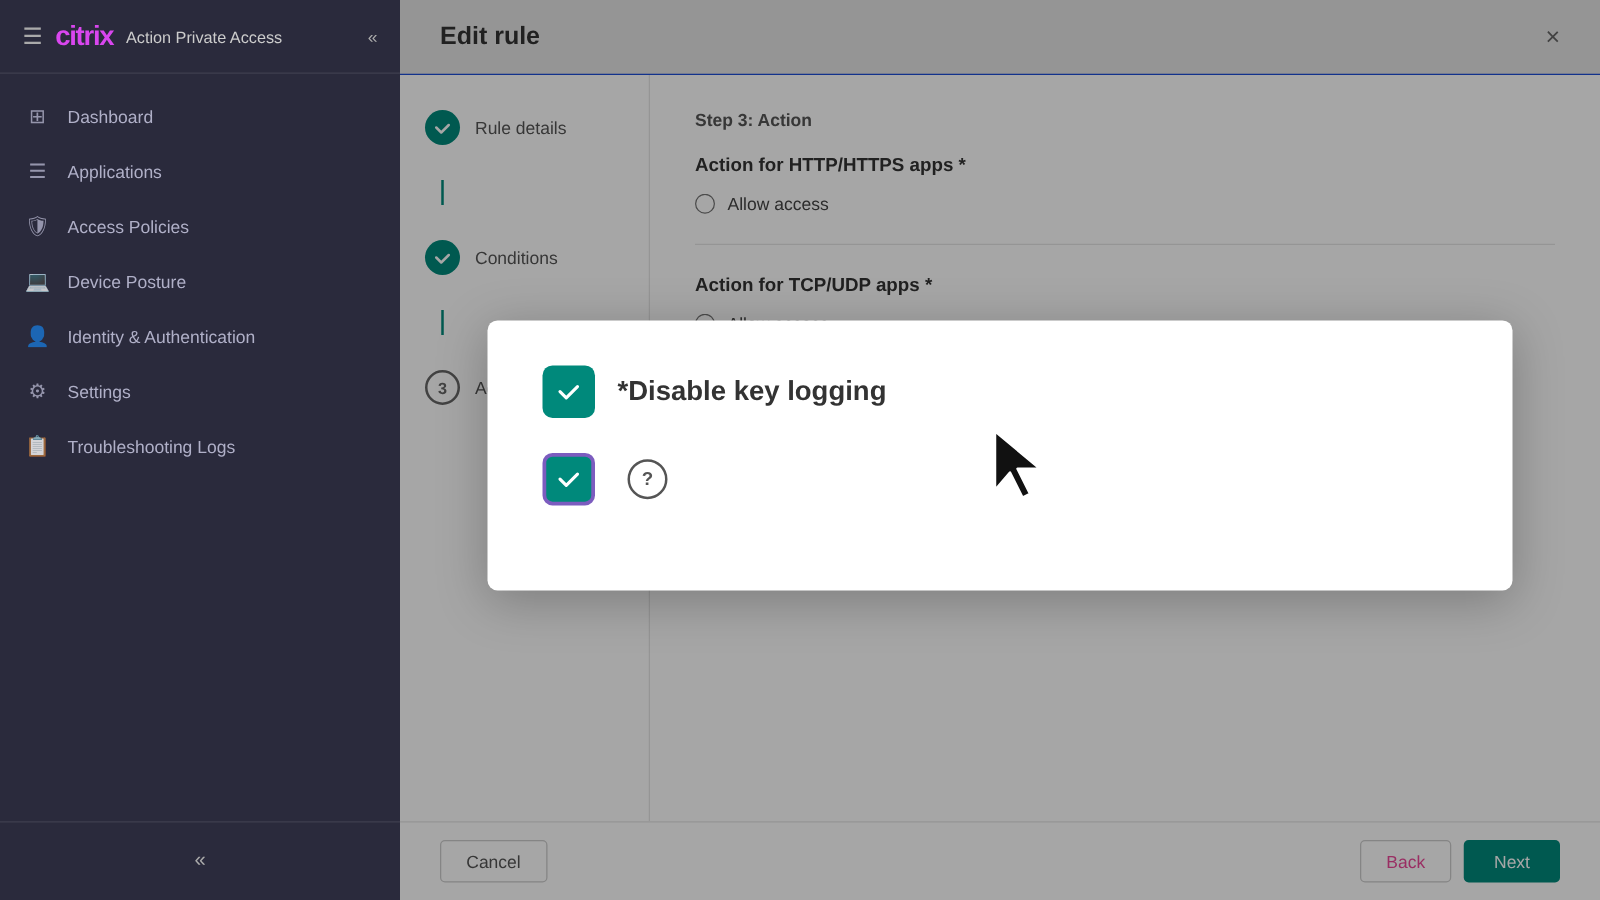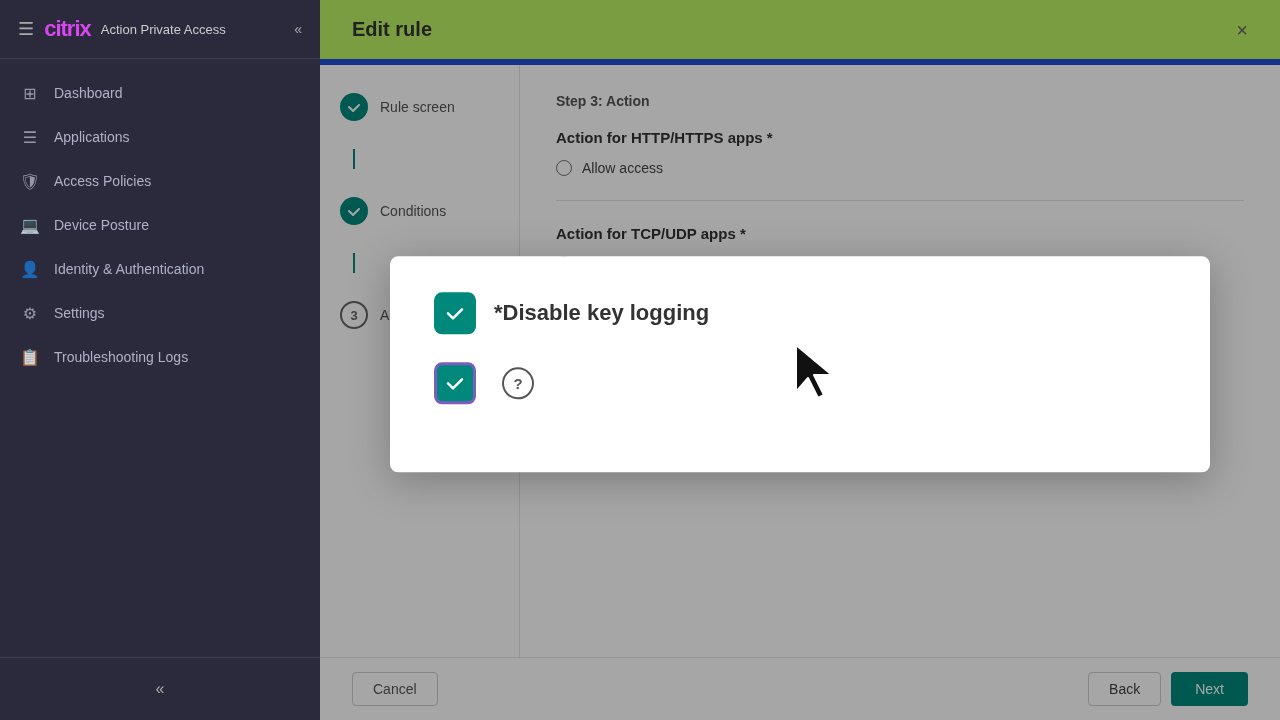--- a/index.html
+++ b/index.html
@@ -98,22 +98,22 @@
       width: 960px; height: 720px;
       background: #fff;
       display: flex;
       flex-direction: column;
     }
     .panel-header {
       display: flex;
       align-items: center;
       justify-content: space-between;
       padding: 18px 32px;
-      border-bottom: 6px solid #1d4ed8;
-      background: #bef264;
+      border-bottom: 1px solid #1d4ed8;
+      background: #e5e5e5;
     }
     .panel-title {
       font-size: 20px;
       font-weight: 600;
       color: #333;
     }
     .close-btn {
       font-size: 20px;
       color: #666;
       cursor: pointer;
@@ -220,21 +220,21 @@
       color: #555;
       border-radius: 4px;
       font-size: 14px;
       cursor: pointer;
     }
     .btn-group { display: flex; gap: 10px; }
     .btn-back {
       padding: 8px 20px;
       border: 1px solid #ccc;
       background: #fff;
-      color: #404040;
+      color: #ec4899;
       border-radius: 4px;
       font-size: 14px;
       cursor: pointer;
     }
     .btn-next {
       padding: 8px 24px;
       border: none;
       background: #00897b;
       color: #fff;
       border-radius: 4px;
@@ -372,21 +372,21 @@
     </div>
     <div class="panel-body">
 
       <div class="steps-col">
         <div class="step-item">
           <div class="step-circle done">
             <svg width="14" height="14" viewBox="0 0 14 14">
                 <path d="M2 7l4 4 6-6" stroke="#fff" stroke-width="2" fill="none" stroke-linecap="round" stroke-linejoin="round"></path>
               </svg>
           </div>
-          <span class="step-label">Rule screen</span>
+          <span class="step-label">Rule details</span>
         </div>
         <div class="step-connector"></div>
         <div class="step-item">
           <div class="step-circle done">
             <svg width="14" height="14" viewBox="0 0 14 14">
                 <path d="M2 7l4 4 6-6" stroke="#fff" stroke-width="2" fill="none" stroke-linecap="round" stroke-linejoin="round"></path>
               </svg>
           </div>
           <span class="step-label">Conditions</span>
         </div>

